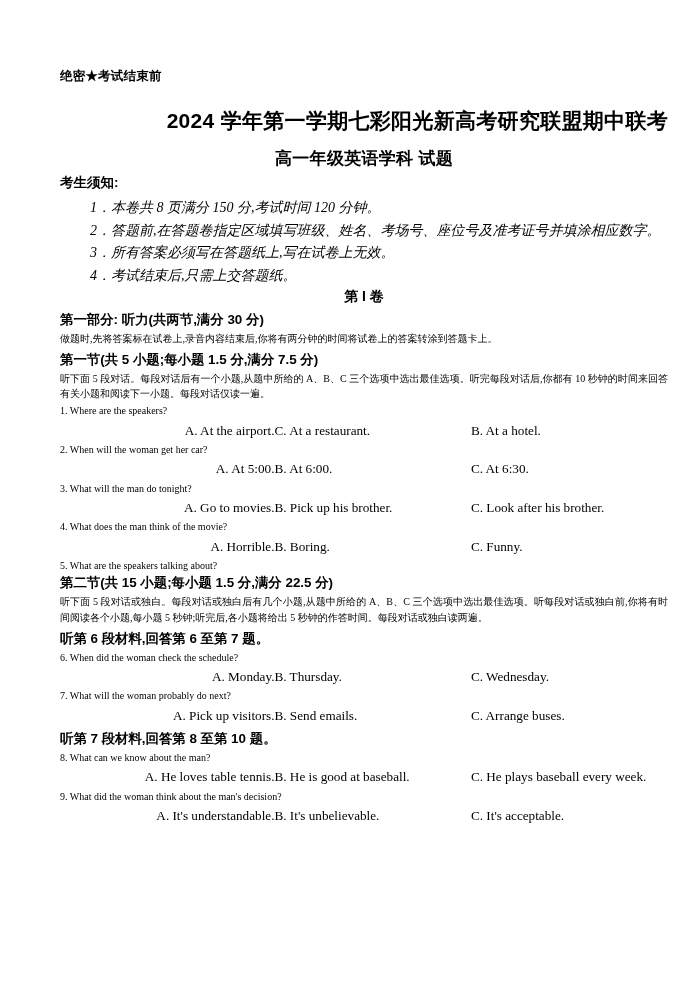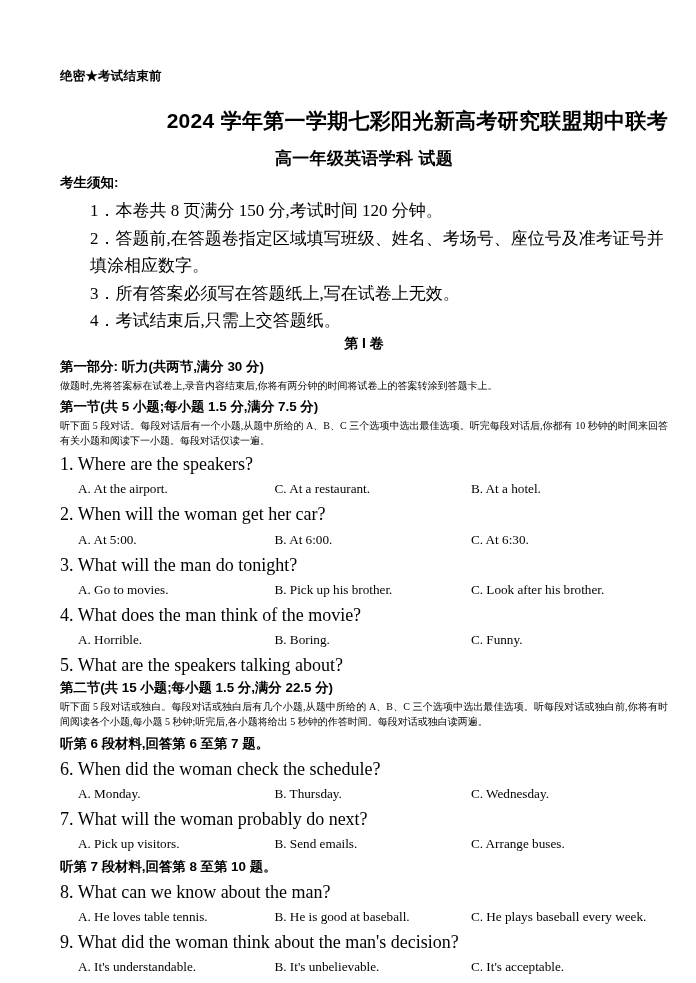--- a/index.html
+++ b/index.html
@@ -45,22 +45,23 @@
   .notice-head{
     font-family:"Liberation Sans", sans-serif;
     font-weight:bold;
     font-size:13.5px;
     margin-top:4px;
   }
   .notice-list{
     margin:5px 0 0 0;
     padding:0;
     list-style:none;
-    font-size:17px;
+    font-size:14px;
     line-height:1.62;
+    font-style:italic;
   }
   .notice-list li{
     padding-left:30px;
     text-indent:0;
   }
   .juan{
     text-align:center;
     font-family:"Liberation Sans", sans-serif;
     font-weight:bold;
     font-size:14px;
@@ -72,33 +73,33 @@
     margin-top:5px;
   }
   .para{
     font-size:10px;
     line-height:1.52;
     margin-top:2px;
     text-align:justify;
     font-family:Liberation Serif, serif;
   }
   .q{
-    font-size:18px;
+    font-size:10px;
     margin-top:3px;
     line-height:1.45;
   }
   .opts{
     display:flex;
     font-size:13.2px;
     margin-top:2px;
     line-height:1.45;
     padding-left:18px;
   }
   .opts .o{ width:33.3%; }
-  .opts .o:first-child{ width:33.3%; }
+  .opts .o:first-child{ width:33.3%;text-align:right; }
   .footer{
     position:absolute;
     left:0;
     bottom:12px;
     width:696px;
     text-align:left;
     font-size:12.5px;
   }
   .footer b{ font-family:"Liberation Sans", sans-serif; }
   .tight{ margin-top:1px; }

